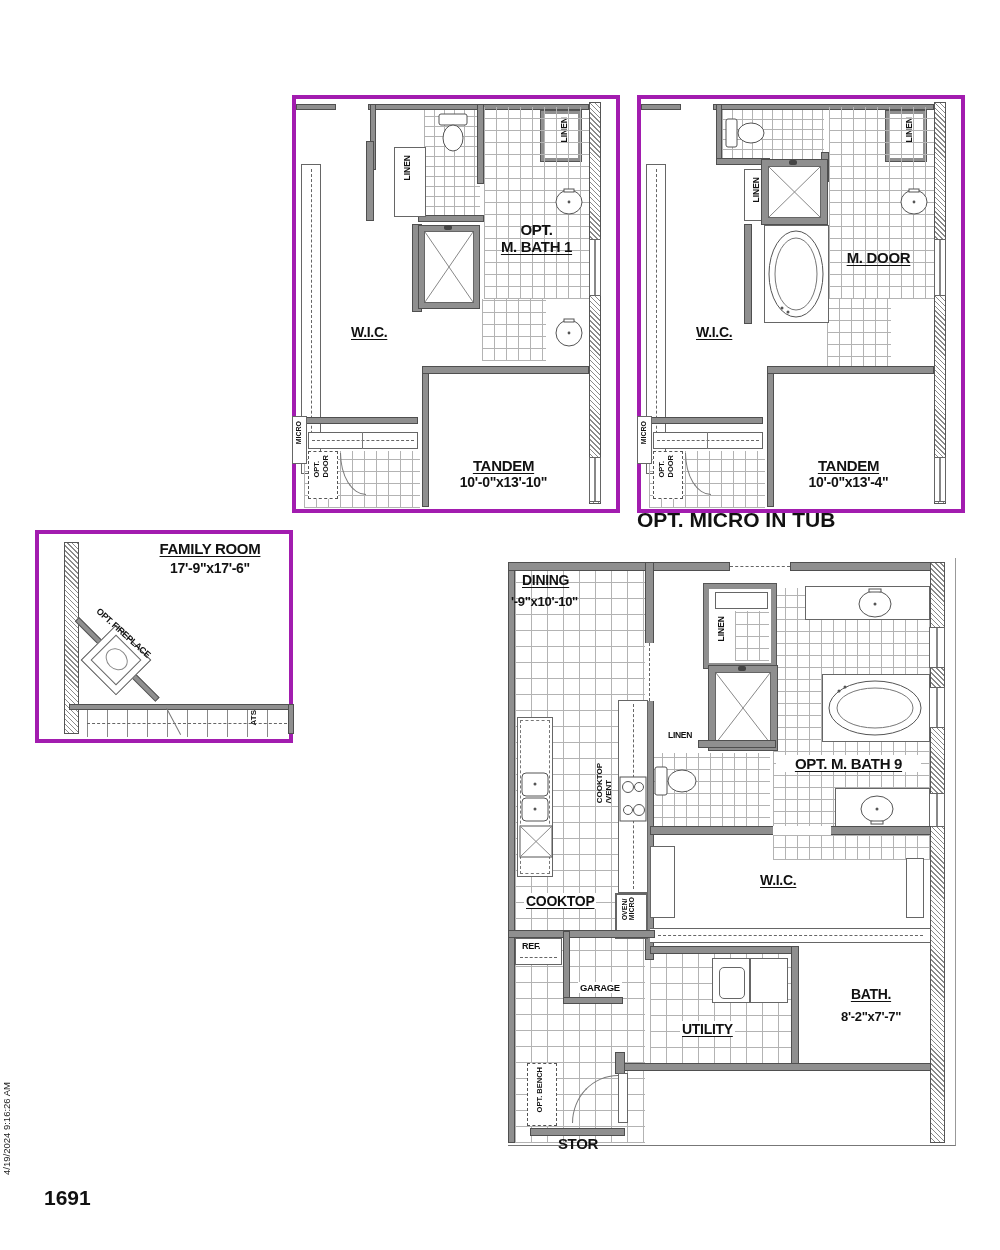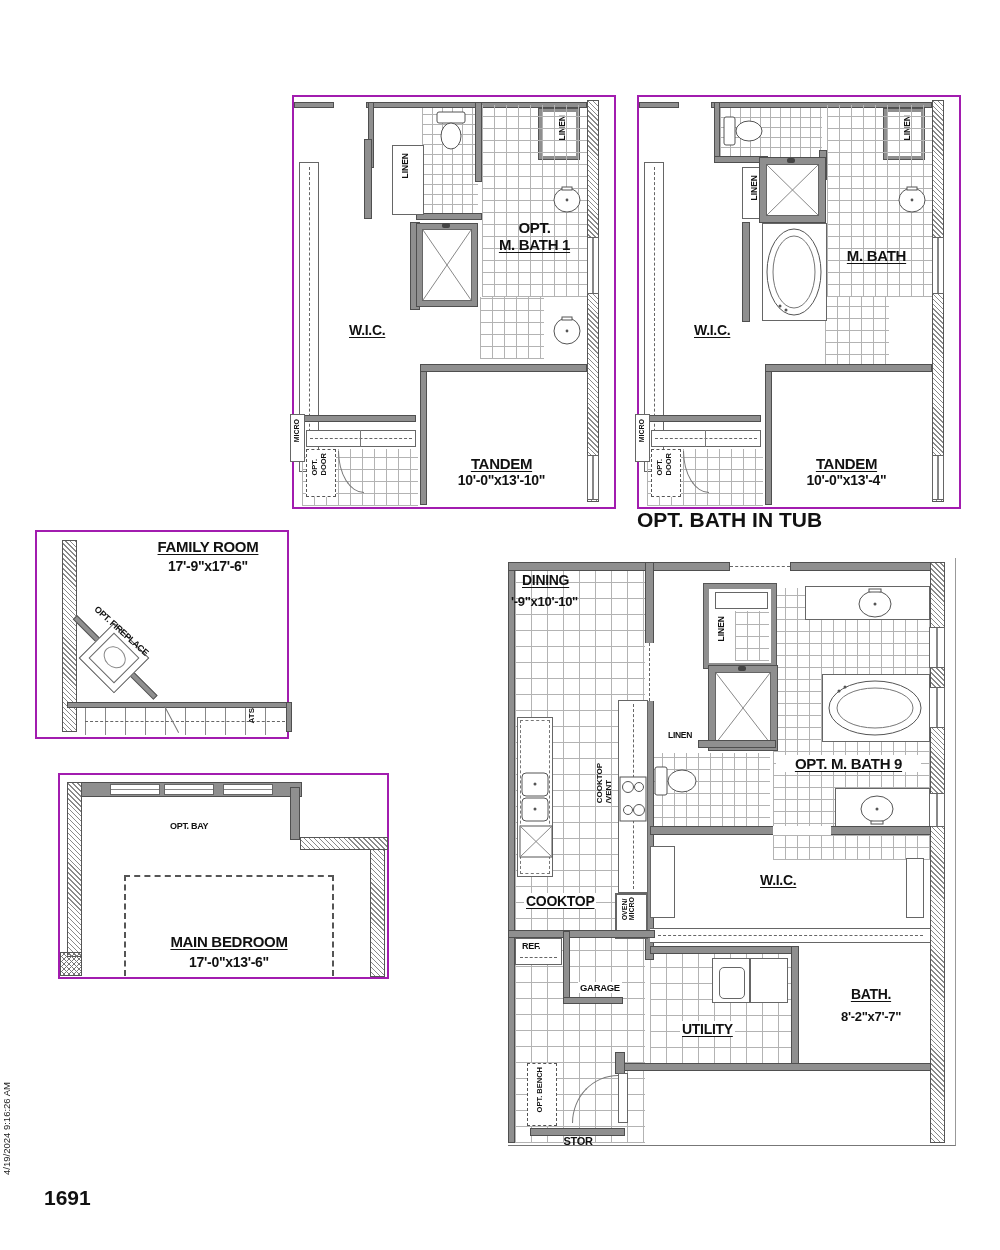--- a/index.html
+++ b/index.html
@@ -10,21 +10,21 @@
   .hatch{position:absolute;background:repeating-linear-gradient(45deg,#fff 0 2.5px,#8a8a8a 2.5px 3.5px);border:1px solid #555;box-sizing:border-box;}
   .xhatch{position:absolute;border:1px solid #555;box-sizing:border-box;
     background:repeating-linear-gradient(45deg,transparent 0 2.5px,#777 2.5px 3.5px),
                repeating-linear-gradient(135deg,transparent 0 2.5px,#777 2.5px 3.5px);}
   .tile16{position:absolute;background-image:repeating-linear-gradient(0deg,#b3b3b3 0 1px,transparent 1px 16px),repeating-linear-gradient(90deg,#b3b3b3 0 1px,transparent 1px 16px);}
   .tile12{position:absolute;background-image:repeating-linear-gradient(0deg,#b3b3b3 0 1px,transparent 1px 12px),repeating-linear-gradient(90deg,#b3b3b3 0 1px,transparent 1px 12px);}
   .tile10{position:absolute;background-image:repeating-linear-gradient(0deg,#b3b3b3 0 1px,transparent 1px 10px),repeating-linear-gradient(90deg,#b3b3b3 0 1px,transparent 1px 10px);}
   .white{position:absolute;background:#fff;border:1px solid #666;box-sizing:border-box;}
   .whiteNB{position:absolute;background:#fff;}
   .plan{position:absolute;background:#fff;}
-  .b1{border:2px solid #a21caf;}
+  .b1{border:4px solid #a21caf;}
   .lbl{position:absolute;font-weight:bold;white-space:nowrap;letter-spacing:-0.3px;}
   .u{text-decoration:underline;text-underline-offset:2px;}
   .ctr{text-align:center;}
   .vt{writing-mode:vertical-rl;transform:rotate(180deg);}
   .vt2{position:absolute;writing-mode:vertical-rl;transform:rotate(180deg);font-weight:bold;letter-spacing:0;}
   .vt2 span{display:block;}
   .dashbox{position:absolute;border:1px dashed #555;box-sizing:border-box;background:#fff;}
   .winV{position:absolute;border:1px solid #666;box-sizing:border-box;background:linear-gradient(to right,#fff 0 44%,#888 44% 56%,#fff 56%);}
   .winH{position:absolute;border:1px solid #666;box-sizing:border-box;background:linear-gradient(to bottom,#fff 0 44%,#888 44% 56%,#fff 56%);}
   .dashline{position:absolute;border-top:1px dashed #666;}
@@ -161,21 +161,21 @@
 
     <div class="wall" style="left:103px;top:125px;width:8px;height:100px;"></div>
     <div class="white" style="left:123px;top:126px;width:65px;height:98px;"></div>
     <svg style="left:127px;top:131px;" width="57" height="88" viewBox="0 0 57 88">
       <ellipse cx="28" cy="44" rx="27" ry="43" fill="#fff" stroke="#555"></ellipse>
       <ellipse cx="28" cy="44" rx="21" ry="36" fill="#fff" stroke="#777"></ellipse>
       <circle cx="14" cy="78" r="1.5" fill="#555"></circle>
         <circle cx="20" cy="82" r="1.5" fill="#555"></circle>
     </svg>
 
-    <div class="lbl u ctr" style="left:185px;top:150px;width:105px;font-size:15px;">M. BATH</div>
+    <div class="lbl u ctr" style="left:185px;top:150px;width:105px;font-size:15px;">M. DOOR</div>
     <div class="lbl u" style="left:55px;top:225px;font-size:14px;">W.I.C.</div>
 
     <svg style="left:258px;top:90px;" width="30" height="26" viewBox="0 0 30 26">
       <ellipse cx="15" cy="13" rx="13" ry="12" fill="#fff" stroke="#555"></ellipse>
         <circle cx="15" cy="13" r="1.4" fill="#555"></circle>
         <rect x="10" y="0" width="10" height="3" fill="#fff" stroke="#555"></rect>
     </svg>
 
     <div class="white" style="left:5px;top:65px;width:20px;height:310px;"></div>
     <div class="vdashline" style="left:15px;top:70px;height:300px;"></div>
@@ -198,21 +198,21 @@
         <span>MICRO</span>
       </div>
 
     <div class="wall" style="left:126px;top:267px;width:167px;height:8px;"></div>
     <div class="wall" style="left:126px;top:274px;width:7px;height:134px;"></div>
     <div class="lbl ctr" style="left:140px;top:358px;width:135px;font-size:15px;">
       <div class="u">TANDEM</div>
       <div style="font-size:14px;">10'-0"x13'-4"</div>
     </div>
   </div>
-  <div class="lbl" style="left:637px;top:508px;font-size:21px;letter-spacing:0;">OPT. BATH IN TUB</div>
+  <div class="lbl" style="left:637px;top:508px;font-size:21px;letter-spacing:0;">OPT. MICRO IN TUB</div>
 
   <div class="plan b1" style="left:35px;top:530px;width:250px;height:205px;">
     <div class="hatch" style="left:25px;top:8px;width:15px;height:192px;"></div>
     <div class="lbl u ctr" style="left:95px;top:6px;width:152px;font-size:15px;">FAMILY ROOM</div>
     <div class="lbl ctr" style="left:95px;top:26px;width:152px;font-size:14px;">17'-9"x17'-6"</div>
 
     <div class="abs" style="left:40px;top:83px;width:112px;height:4px;background:#8f8f8f;border:1px solid #555;transform:rotate(45deg);transform-origin:0 0;"></div>
     <div class="abs" style="left:52px;top:101px;width:48px;height:48px;background:#fff;border:1px solid #555;transform:rotate(45deg);">
       <div class="abs" style="left:6px;top:6px;width:34px;height:34px;border:1px solid #666;"></div>
       <div class="abs" style="left:12px;top:13px;width:22px;height:18px;border:1px solid #888;border-radius:50%;"></div>
@@ -222,35 +222,20 @@
     <div class="wall" style="left:30px;top:170px;width:225px;height:6px;"></div>
     <div class="wall" style="left:249px;top:170px;width:6px;height:30px;"></div>
     <div class="abs" style="left:48px;top:176px;width:200px;height:27px;background:repeating-linear-gradient(90deg,#888 0 1px,transparent 1px 20px);"></div>
     <div class="dashline" style="left:48px;top:189px;width:200px;"></div>
     <div class="abs" style="left:128px;top:174px;width:30px;height:1px;background:#777;transform:rotate(62deg);transform-origin:0 0;"></div>
     <div class="vt2" style="left:210px;top:176px;font-size:8px;">
         <span>ATS</span>
       </div>
   </div>
 
-  <div class="plan b1" style="left:58px;top:773px;width:327px;height:202px;">
-    <div class="wall" style="left:7px;top:7px;width:235px;height:15px;"></div>
-    <div class="winH" style="left:50px;top:9px;width:50px;height:11px;"></div>
-    <div class="winH" style="left:104px;top:9px;width:50px;height:11px;"></div>
-    <div class="winH" style="left:163px;top:9px;width:50px;height:11px;"></div>
-    <div class="hatch" style="left:7px;top:7px;width:15px;height:175px;"></div>
-    <div class="xhatch" style="left:0px;top:177px;width:22px;height:24px;"></div>
-    <div class="wall" style="left:230px;top:12px;width:10px;height:53px;"></div>
-    <div class="hatch" style="left:240px;top:62px;width:88px;height:13px;"></div>
-    <div class="hatch" style="left:310px;top:74px;width:15px;height:128px;"></div>
-    <div class="lbl" style="left:110px;top:46px;font-size:9px;">OPT. BAY</div>
-    <div class="abs" style="left:64px;top:100px;width:210px;height:101px;border:2px dashed #555;border-bottom:none;box-sizing:border-box;"></div>
-    <div class="lbl u ctr" style="left:98px;top:158px;width:142px;font-size:15px;background:#fff;">MAIN BEDROOM</div>
-    <div class="lbl ctr" style="left:98px;top:179px;width:142px;font-size:14px;background:#fff;">17'-0"x13'-6"</div>
-  </div>
 
   <div class="plan" style="left:508px;top:558px;width:447px;height:587px;border-bottom:1px solid #777;border-right:1px solid #999;">
 
     <div class="tile16" style="left:7px;top:7px;width:130px;height:578px;"></div>
     <div class="tile12" style="left:265px;top:30px;width:157px;height:272px;"></div>
     <div class="tile12" style="left:142px;top:195px;width:120px;height:77px;"></div>
     <div class="tile16" style="left:142px;top:396px;width:141px;height:110px;"></div>
 
     <div class="wall" style="left:0px;top:4px;width:7px;height:581px;"></div>
     <div class="wall" style="left:0px;top:4px;width:222px;height:9px;"></div>
@@ -374,19 +359,19 @@
     <div class="lbl" style="left:70px;top:424px;font-size:9.5px;background:#fff;padding:0 2px;">GARAGE</div>
 
     <div class="wall" style="left:107px;top:494px;width:10px;height:22px;"></div>
     <div class="white" style="left:110px;top:515px;width:10px;height:50px;"></div>
     <div class="abs" style="left:64px;top:517px;width:46px;height:48px;border-top:1px solid #777;border-left:1px solid #777;border-top-left-radius:100% 100%;box-sizing:border-box;"></div>
     <div class="dashbox" style="left:19px;top:505px;width:30px;height:63px;"></div>
     <div class="vt2" style="left:27px;top:509px;font-size:7.5px;">
         <span>OPT. BENCH</span>
       </div>
     <div class="wall" style="left:22px;top:570px;width:95px;height:8px;"></div>
-    <div class="lbl ctr" style="left:35px;top:577px;width:70px;font-size:11px;">STOR</div>
+    <div class="lbl ctr" style="left:35px;top:577px;width:70px;font-size:15px;">STOR</div>
   </div>
 
   <div class="lbl" style="left:44px;top:1186px;font-size:21px;letter-spacing:0;">1691</div>
   <div class="abs vt" style="left:1px;top:1082px;font-size:9.5px;white-space:nowrap;color:#222;">4/19/2024 9:16:26 AM</div>
 
 </div>
 
 </body></html>

